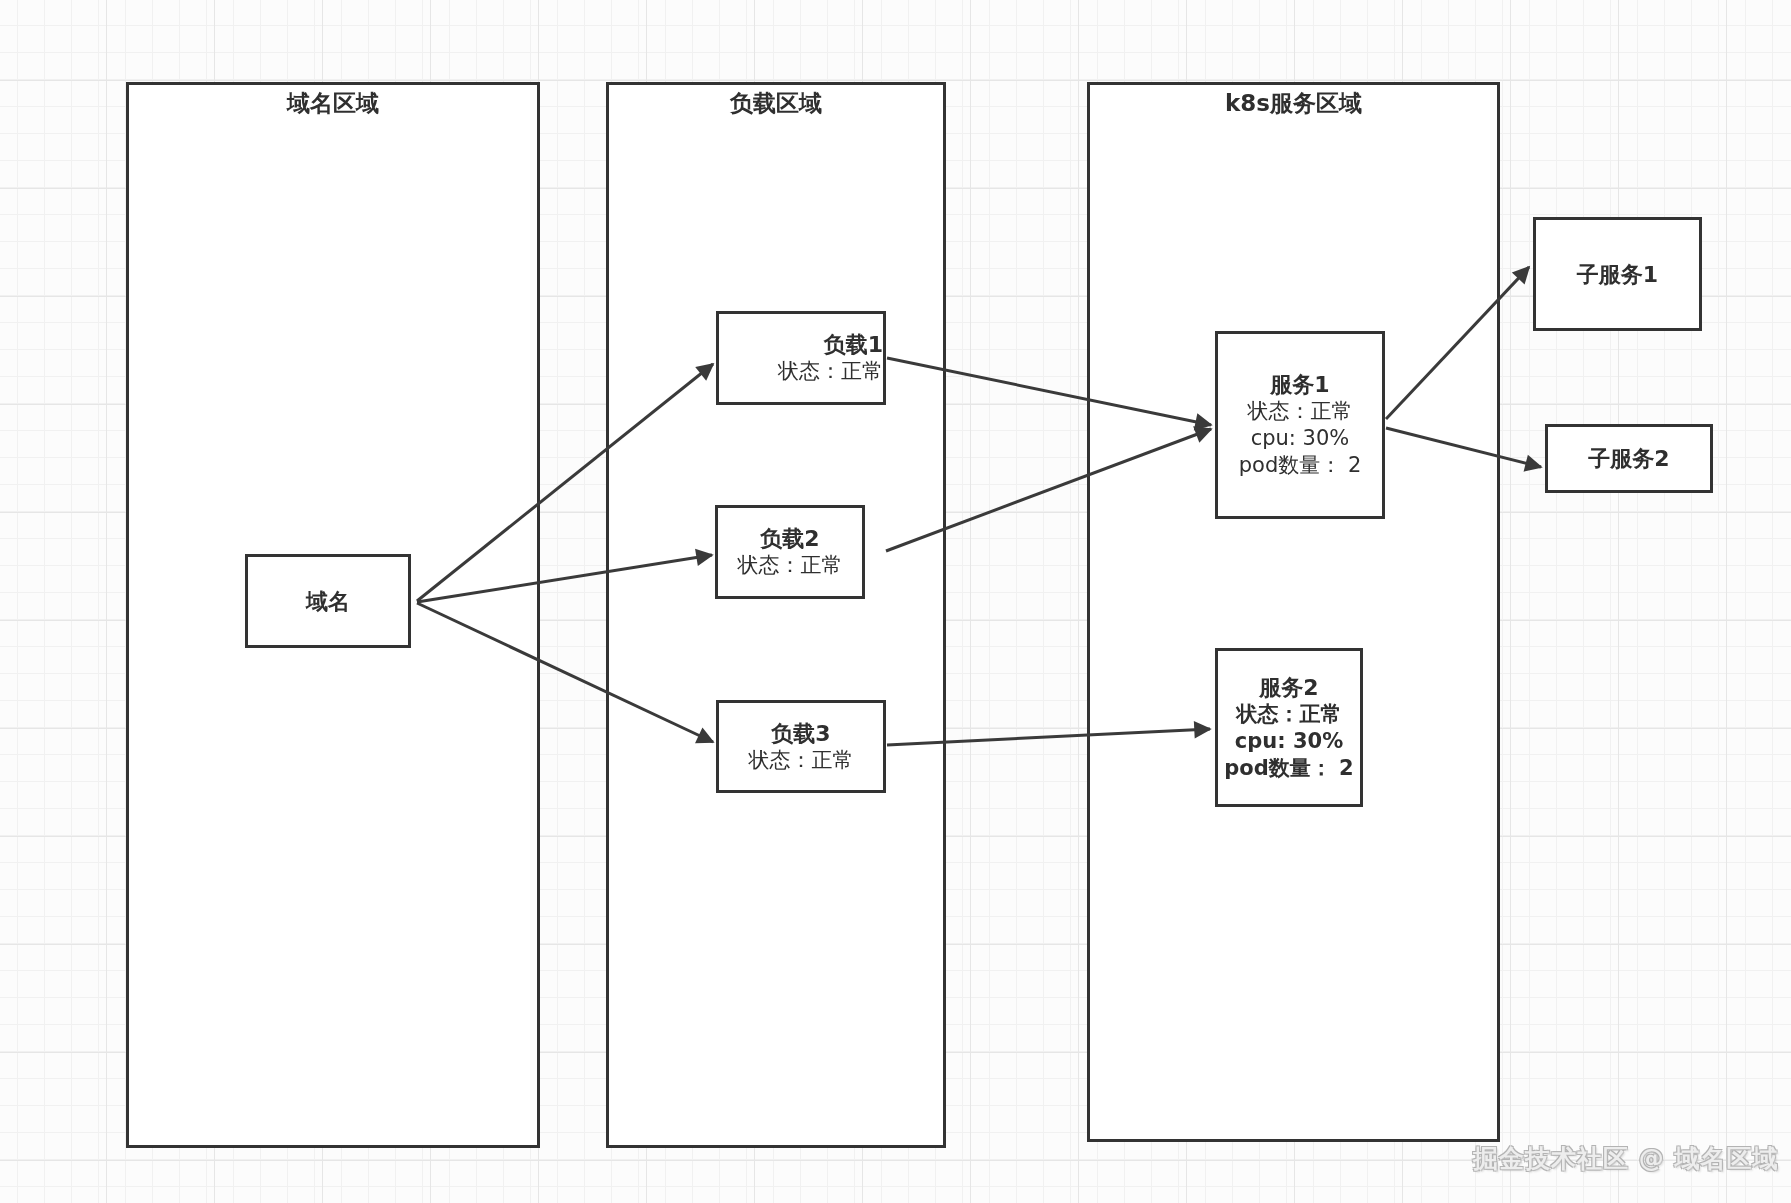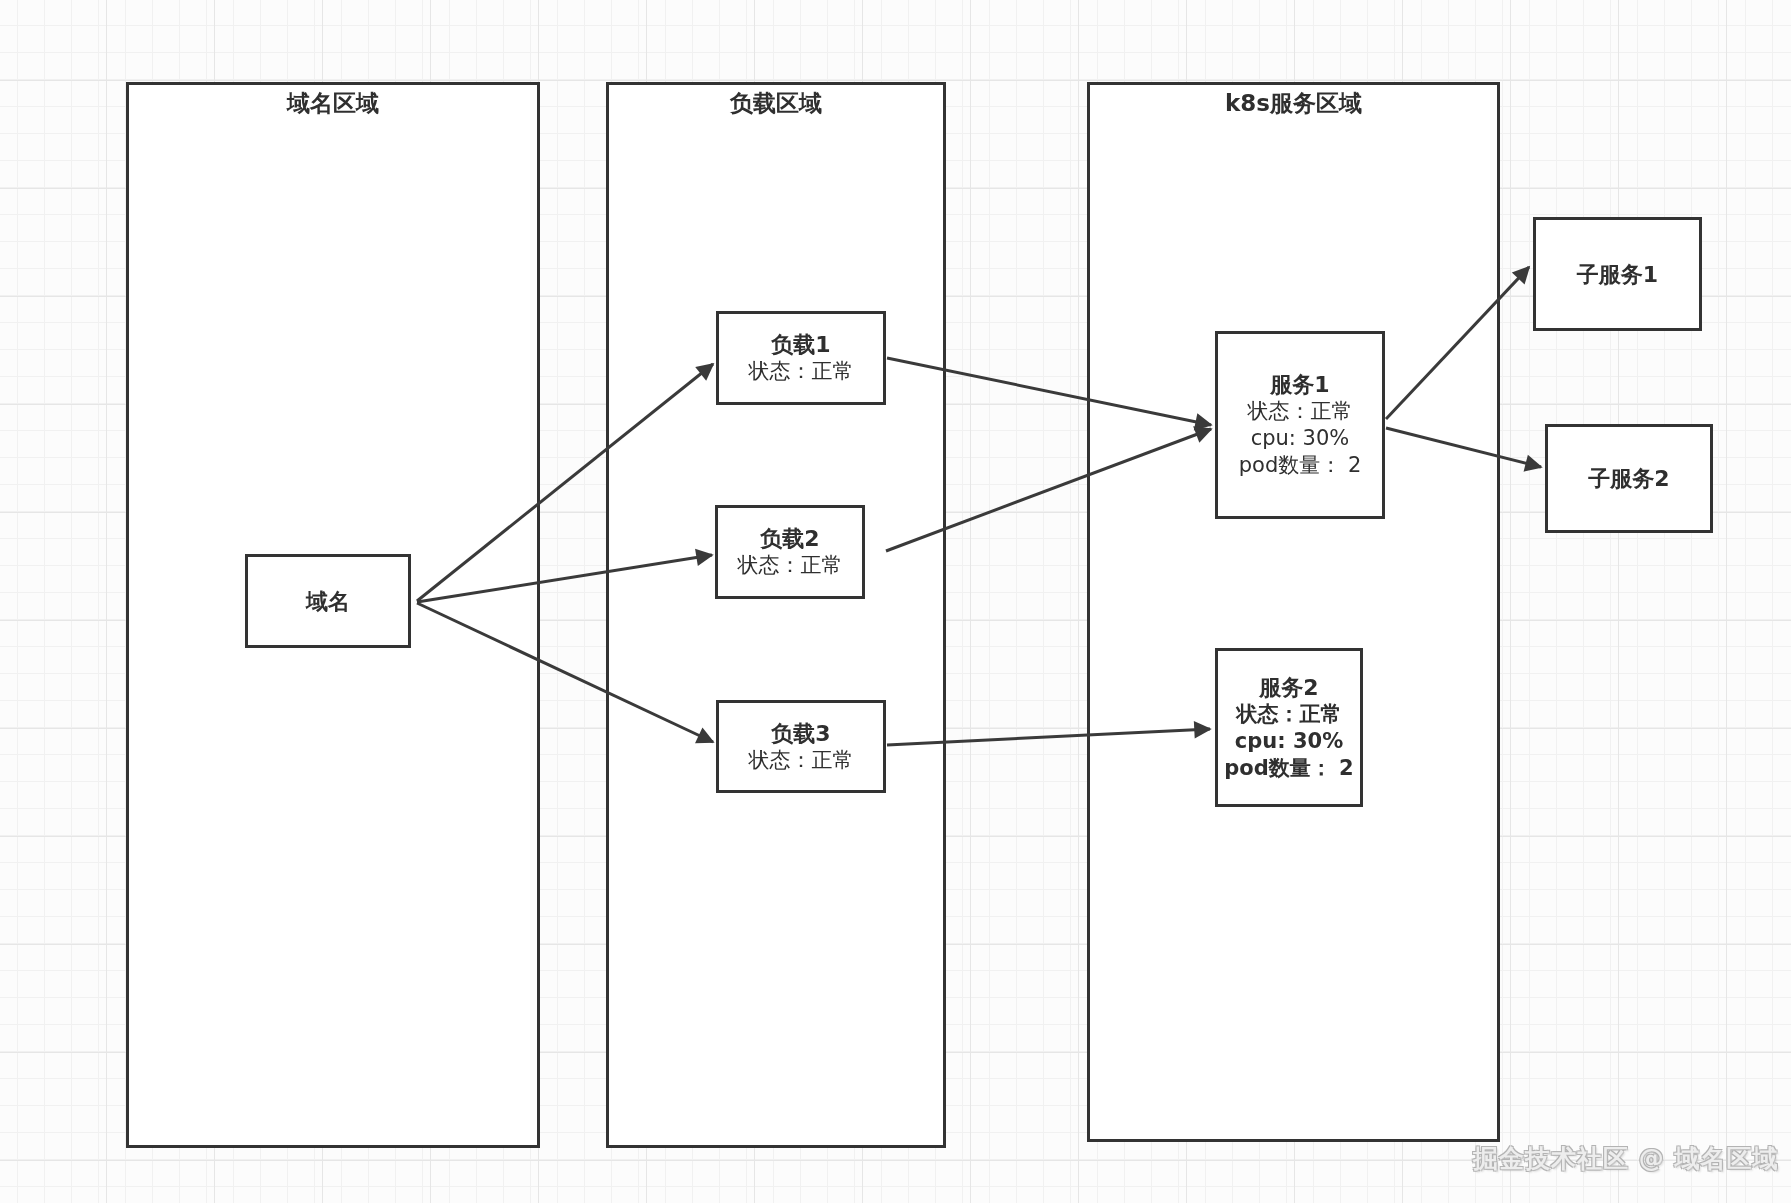--- a/index.html
+++ b/index.html
@@ -56,27 +56,27 @@
     justify-content:center;
     text-align:center;
     font-size:21px;
     line-height:27px;
     z-index:3;
   }
   .node .title{font-weight:bold;font-size:22px;}
   .node.all-bold{font-weight:bold;}
 
   #node-domain{left:245px;top:554px;width:166px;height:94px;}
-  #node-load1{left:716px;top:311px;width:170px;height:94px;}
+  #node-load1{left:716px;top:311px;width:170px;height:94px;align-items:flex-end;}
   #node-load2{left:715px;top:505px;width:150px;height:94px;}
   #node-load3{left:716px;top:700px;width:170px;height:93px;}
   #node-service1{left:1215px;top:331px;width:170px;height:188px;}
   #node-service2{left:1215px;top:648px;width:148px;height:159px;}
   #node-sub1{left:1533px;top:217px;width:169px;height:114px;}
-  #node-sub2{left:1545px;top:424px;width:168px;height:109px;}
+  #node-sub2{left:1545px;top:424px;width:168px;height:69px;}
 
   #watermark{
     position:absolute;
     left:1473px;top:1142px;
     z-index:4;
     font-size:25px;
     font-weight:bold;
     letter-spacing:1px;
     color:#ededed;
     text-shadow:

